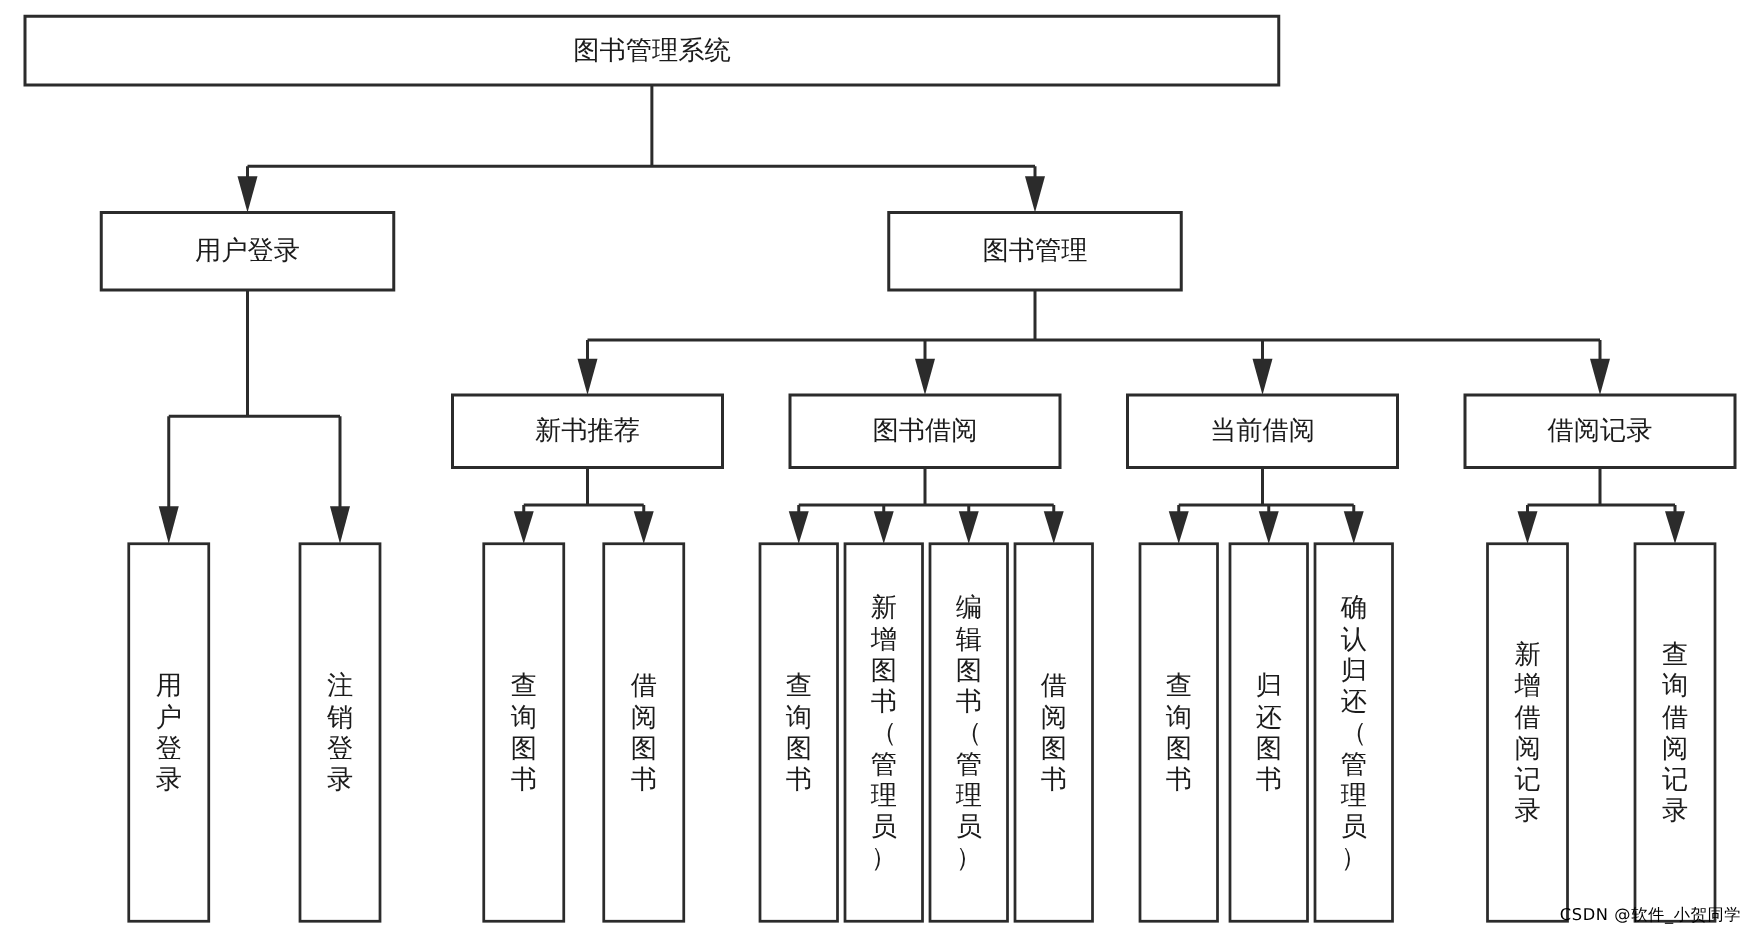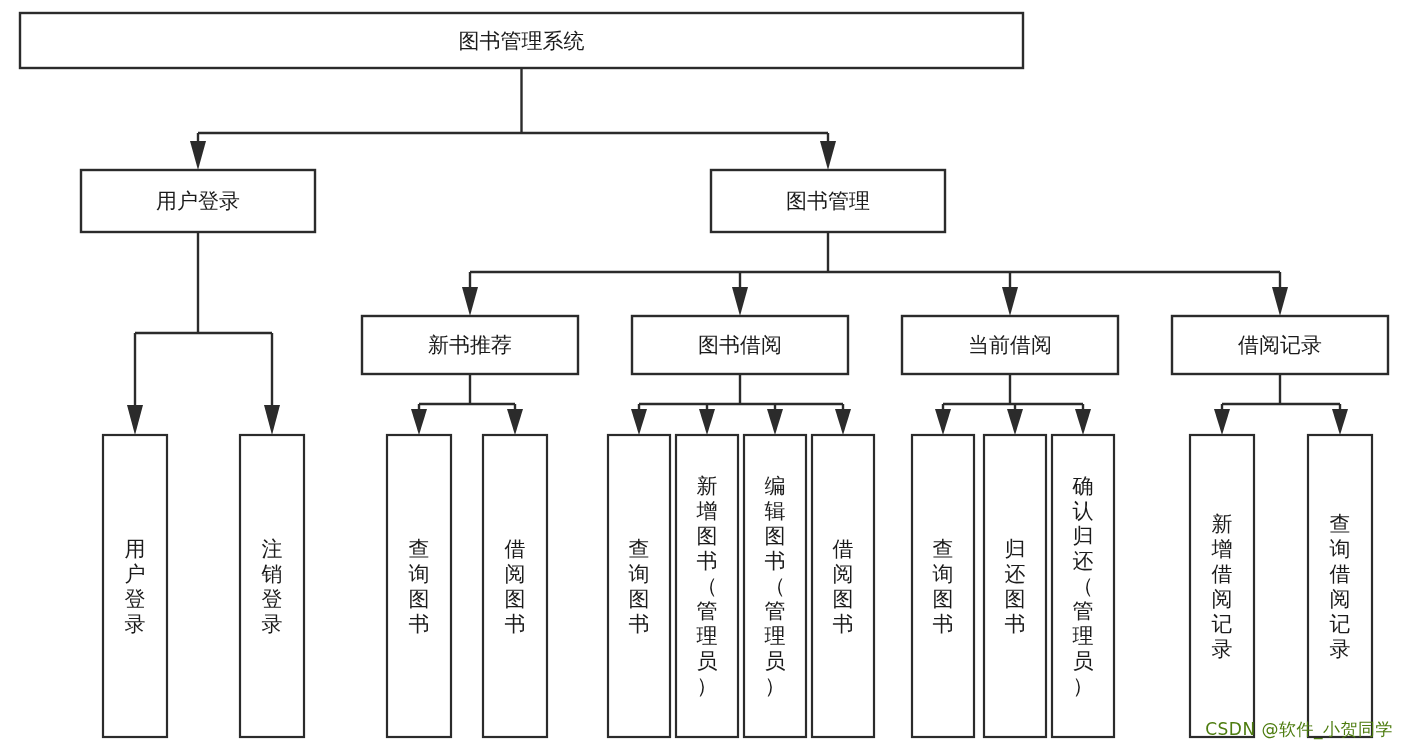--- a/index.html
+++ b/index.html
@@ -59,22 +59,22 @@
     fill: #1b1b1b;
     font-family: "DejaVu Sans", "Liberation Sans", sans-serif;
     font-size: 21px;
     text-anchor: middle;
   }
   .watermark {
     position: absolute;
     right: 12px;
     bottom: 6px;
     font-family: "DejaVu Sans", "Liberation Sans", sans-serif;
-    font-size: 17px;
-    color: #4d7c0f;
+    font-size: 13px;
+    color: #000000;
     letter-spacing: 0.5px;
     white-space: nowrap;
     user-select: none;
   }
 </style>
 </head>
 <body>
 
 <div id="diagram-root">
   <svg class="flow" viewBox="0 0 1405 747" xmlns="http://www.w3.org/2000/svg">

